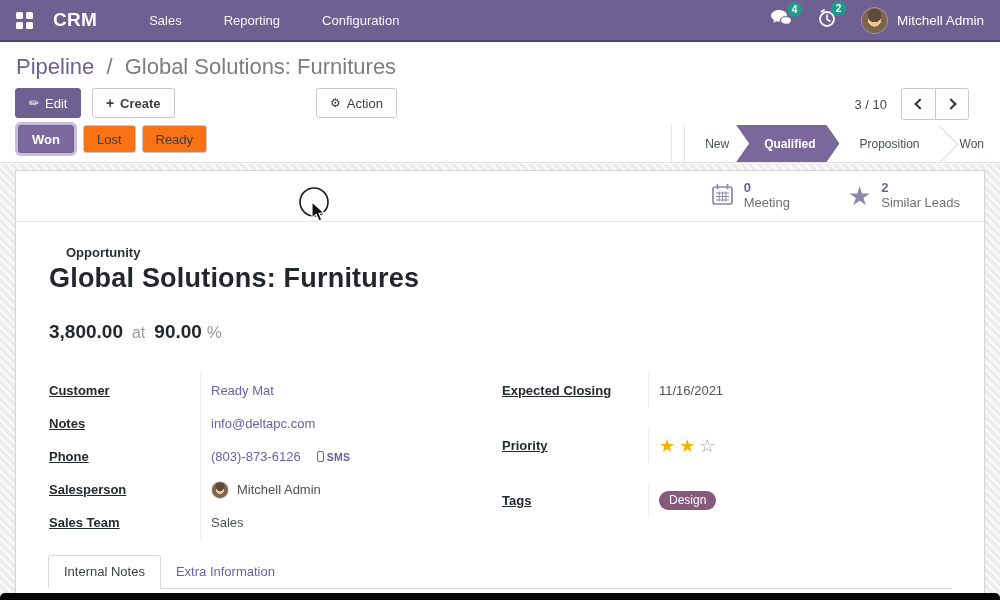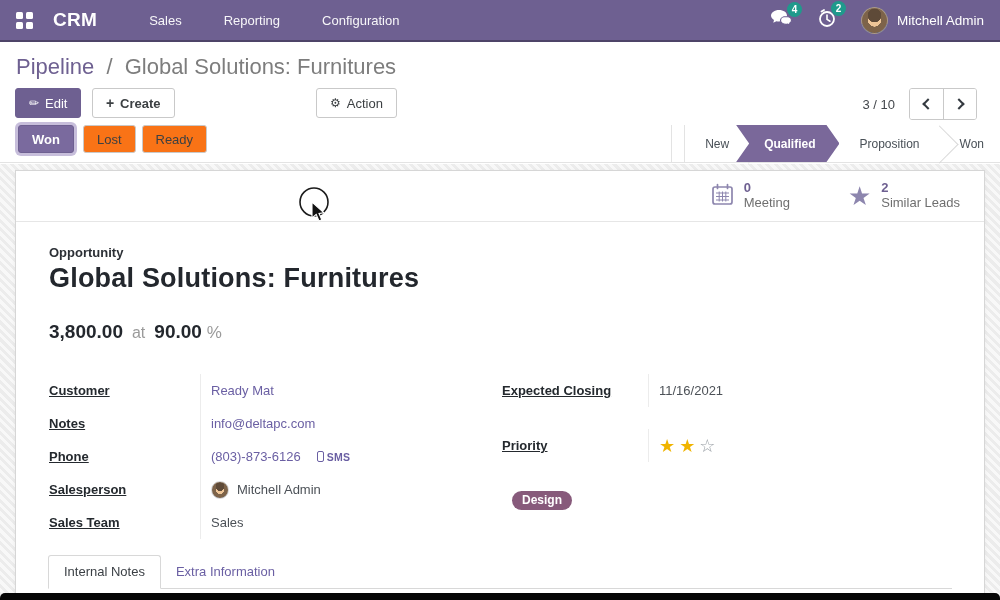--- a/index.html
+++ b/index.html
@@ -48,21 +48,21 @@
   .btn {
     display:inline-flex; align-items:center; gap:6px; height:30px; padding:0 13px;
     font-size:13px; border-radius:3px; border:1px solid #c9c9c9; background:#fff;
     color:#3c4043; cursor:pointer; vertical-align:top;
   }
   .btn .glyph { font-size:12px; line-height:1; }
   .btn-primary { background:#6e6091; border-color:#6e6091; color:#fff; }
   .btn-create { margin-left:6px; font-weight:bold; }
   .btn-create .glyph { font-size:14px; font-weight:bold; }
   .btn-action { position:absolute; left:301px; top:0; }
-  .pager { position:absolute; right:8px; top:0; display:flex; align-items:center; gap:14px; }
+  .pager { position:absolute; right:16px; top:0; display:flex; align-items:center; gap:14px; }
   .pager-value { font-size:13px; color:#44484d; cursor:pointer; }
   .pager-btns { display:flex; border:1px solid #c9c9c9; border-radius:3px; overflow:hidden; }
   .pager-btn { width:33px; height:30px; background:#fff; display:flex; align-items:center; justify-content:center; cursor:pointer; }
   .pager-btn + .pager-btn { border-left:1px solid #c9c9c9; }
   .chev { width:8px; height:8px; border-top:2px solid #33393f; border-right:2px solid #33393f; display:block; }
   .chev.left  { transform:rotate(-135deg); margin-left:3px; }
   .chev.right { transform:rotate(45deg);  margin-right:3px; }
 
   
   .status-row {
@@ -105,21 +105,21 @@
     align-items:center; gap:58px; padding-right:24px;
   }
   .stat-btn { display:flex; align-items:center; gap:10px; cursor:pointer; }
   .stat-text { display:flex; flex-direction:column; line-height:1.15; }
   .stat-value { font-size:13px; font-weight:bold; color:#6e6091; }
   .stat-label { font-size:13px; color:#6f6f6f;text-align:center; }
   .stat-star { font-size:26px; color:#8d86ae; line-height:1; }
 
   
   .sheet { padding:23px 33px 0; }
-  .opp-type { font-size:13px; font-weight:bold; color:#2c3036; }
+  .opp-type { font-size:13px; font-weight:bold; color:#2c3036;margin-left:17px; }
   .opp-title { font-size:27px; font-weight:bold; color:#23272d; margin-top:3px; letter-spacing:.2px; }
   .amount-row { margin-top:27px; font-size:19px; font-weight:bold; color:#23272d; display:flex; align-items:baseline; gap:9px; }
   .amount-row .muted { color:#9a9a9a; font-size:16px; font-weight:normal; }
   .amount-row .pct-sign { color:#9a9a9a; font-weight:normal; font-size:17px; margin-left:-4px; }
 
   .field-groups { margin-top:31px; display:grid; grid-template-columns:440px 1fr; column-gap:13px; }
   .group { display:grid; grid-template-columns:152px 1fr; }
   .group.right { grid-template-columns:147px 1fr; }
   .flabel {
     font-size:13px; font-weight:bold; color:#24292e; height:33px; display:flex; align-items:center;
@@ -129,21 +129,21 @@
   .fvalue { font-size:13px; color:#4c5157; height:33px; display:flex; align-items:center; padding-left:10px; gap:8px; }
   .link { color:#6a5fa3; cursor:pointer; }
   .sms-chip { display:inline-flex; align-items:center; gap:3px; margin-left:8px; cursor:pointer; }
   .phone-glyph { width:7px; height:11px; border:1px solid #6a5fa3; border-radius:2px; display:inline-block; }
   .sms-label { font-size:10.5px; font-weight:bold; color:#6a5fa3; letter-spacing:.3px; }
   .star { font-size:18px; cursor:pointer; line-height:1; }
   .star.filled { color:#f0b400; }
   .star.empty { color:#9aa0a6; }
   .stars { display:flex; gap:4px; }
   .tag-pill {
-    background:#875a7b; color:#fff; font-size:12px; font-weight:bold;
+    background:#875a7b; color:#fff; font-size:12px; font-weight:normal;
     padding:2px 10px 3px; border-radius:11px; line-height:1.2;
   }
 
   
   .notebook {
     position:absolute; left:32px; right:32px; bottom:4px; display:flex;
     border-bottom:1px solid #d8d8d8; align-items:flex-end;
   }
   .tab { padding:8px 15px 9px; font-size:13px; cursor:pointer; }
   .tab.active {
@@ -324,20 +324,21 @@
 
         <div class="flabel">Priority</div>
         <div class="fvalue">
           <span class="stars">
             <span class="star filled">★</span>
             <span class="star filled">★</span>
             <span class="star empty">☆</span>
           </span>
         </div>
 
+        <div class="flabel">Tags</div>
         <div class="fvalue">
             <span class="tag-pill">Design</span>
           </div>
       </div>
     </div>
   </div>
 
   <div class="notebook">
     <div class="tab active">Internal Notes</div>
     <div class="tab inactive">Extra Information</div>

